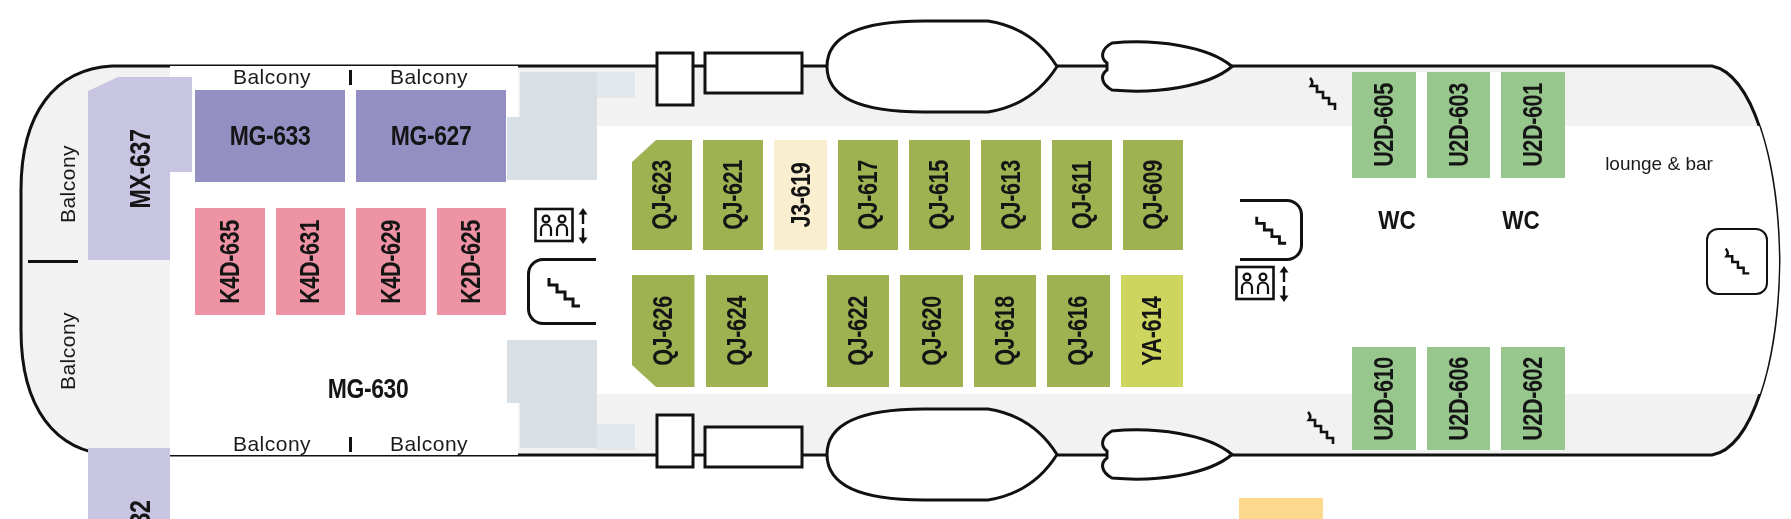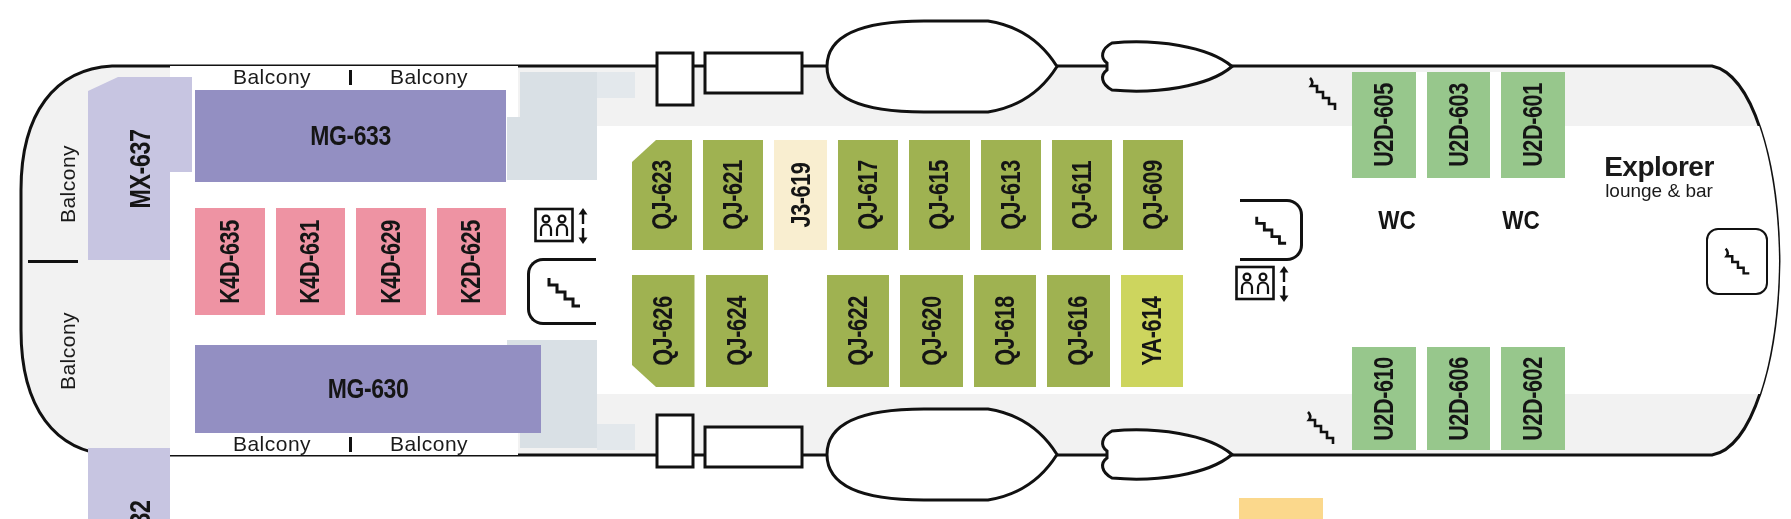--- a/index.html
+++ b/index.html
@@ -88,38 +88,41 @@
   <div class="strip plain" style="left:195px;top:64px;width:311px;">
     <span class="half">Balcony</span>
     <span class="tick"></span>
     <span class="half">Balcony</span>
   </div>
 
   <div class="row" style="left:195px;top:90px;width:311px;height:92px;">
     <div class="cabin mg">
         <span class="hl">MG-633</span>
       </div>
+    <div class="cabin mg">
+        <span class="hl">MG-627</span>
+      </div>
   </div>
 
   <div class="row" style="left:195px;top:208px;width:311px;height:107px;">
     <div class="cabin kd">
         <span class="vl">K4D-635</span>
       </div>
     <div class="cabin kd">
         <span class="vl">K4D-631</span>
       </div>
     <div class="cabin kd">
         <span class="vl">K4D-629</span>
       </div>
     <div class="cabin kd">
         <span class="vl">K2D-625</span>
       </div>
   </div>
 
-  <div class="row" style="left:195px;top:345px;width:346px;height:88px;">
+  <div class="row" style="left:195px;top:345px;width:346px;height:88px;align-items:center;">
     <div class="cabin mg">
         <span class="hl">MG-630</span>
       </div>
   </div>
 
   <div class="strip plain" style="left:195px;top:431px;width:311px;">
     <span class="half">Balcony</span>
     <span class="tick"></span>
     <span class="half">Balcony</span>
   </div>
@@ -242,21 +245,20 @@
       </div>
     <div class="cabin u2d">
         <span class="vl">U2D-602</span>
       </div>
   </div>
 
   <span class="wc" style="left:1368px;top:206px;width:58px;text-align:center;">WC</span>
   <span class="wc" style="left:1492px;top:206px;width:58px;text-align:center;">WC</span>
 
   <div class="explorer" style="left:1585px;top:153px;width:148px;">
-    <div class="t1">Explorer</div>
     <div class="t2">lounge &amp; bar</div>
   </div>
 
   <div class="stairbox rounded" style="left:1706px;top:228px;width:58px;height:63px;border-width:2.5px;">
     <svg width="34" height="36" viewBox="0 0 34 38">
         <path d="M5 5 Q9 9 6 13 H12 V19 H18 V25 H24 V31 H30" fill="none" stroke="#111" stroke-width="2.6"></path>
       </svg>
   </div>
 
 </div>

